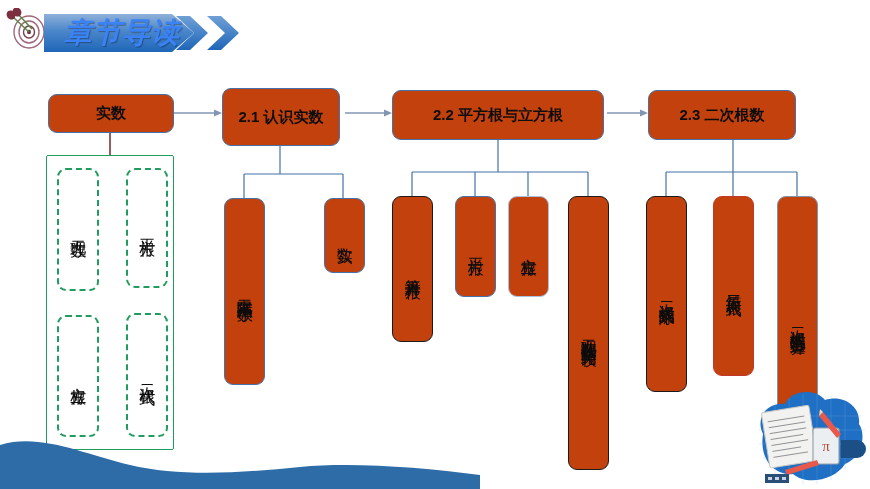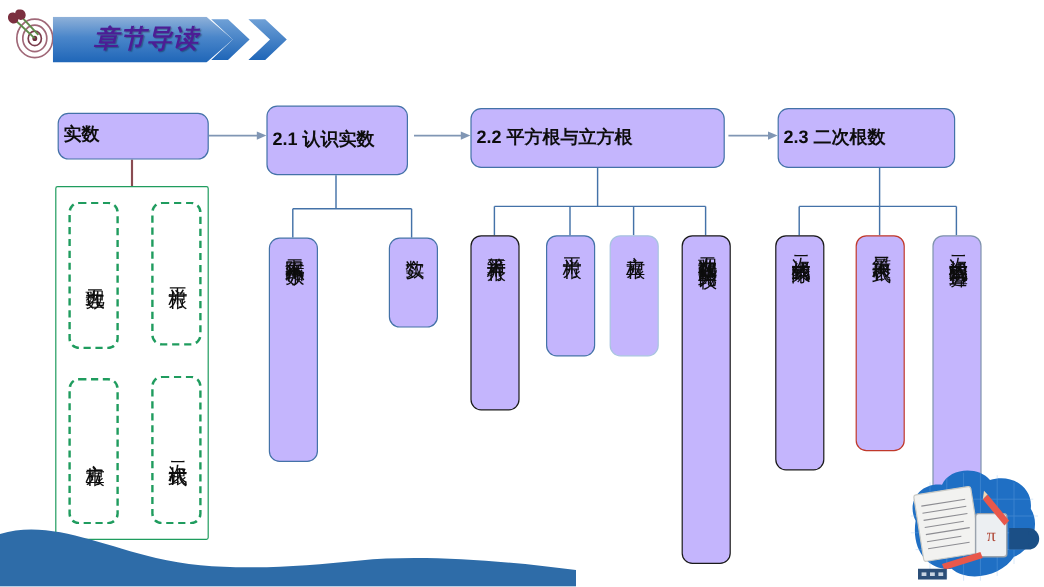--- a/index.html
+++ b/index.html
@@ -36,40 +36,40 @@
     position: absolute;
     left: 44px; top: 10px;
     width: 215px; height: 38px;
   }
   #banner-title {
     position: absolute;
     left: 52px; top: 13px;
     width: 140px; height: 32px;
     line-height: 32px;
     text-align: center;
-    color: #4c1d95;
+    color: #3b82f6;
     font-family: "Liberation Sans", "DejaVu Sans", sans-serif;
     font-weight: bold;
     font-style: italic;
-    font-size: 21px;
+    font-size: 28px;
     letter-spacing: 1px;
     text-shadow: 1px 1px 1px rgba(0,0,0,0.30);
     white-space: nowrap;
     pointer-events: none;
   }
 
   
   .node {
     position: absolute;
-    background: #c4b5fd;
+    background: #c2410c;
     border: 1.4px solid #4472a8;
     border-radius: 9px;
     display: flex;
     align-items: center;
-    justify-content: flex-start;
+    justify-content: center;
     text-align: center;
     color: #0d0d0d;
   }
 
   
   .hbox {
     font-family: "Liberation Sans", "DejaVu Sans", sans-serif;
     font-size: 15px;
     font-weight: bold;
     line-height: 1.22;

